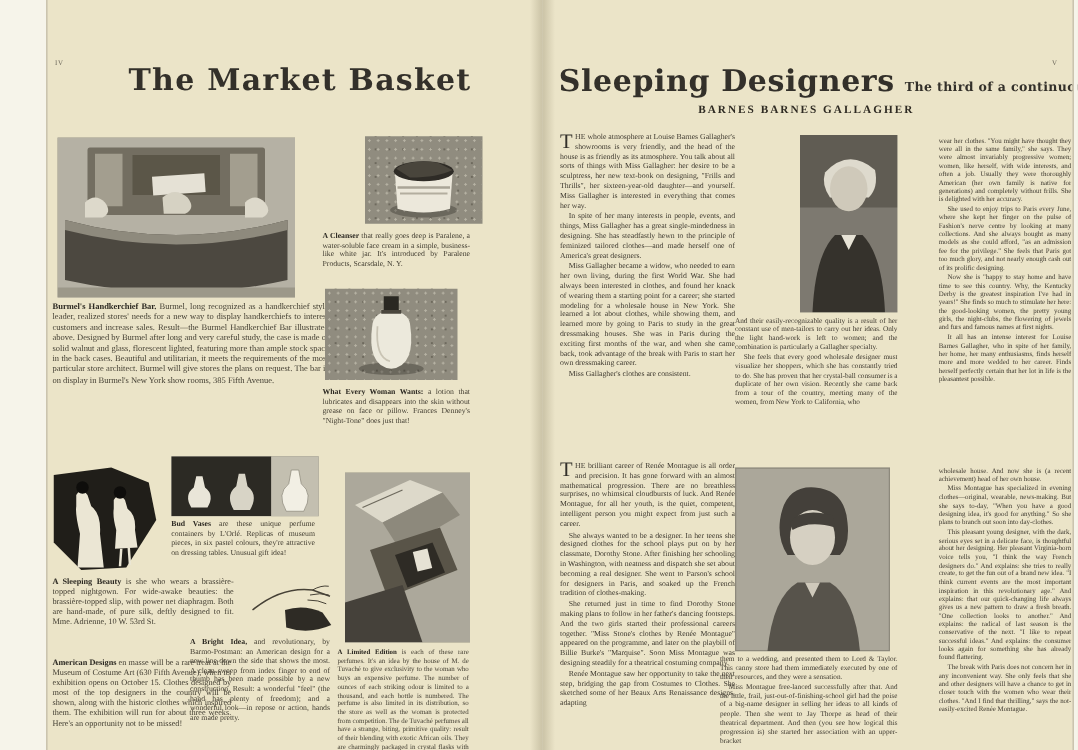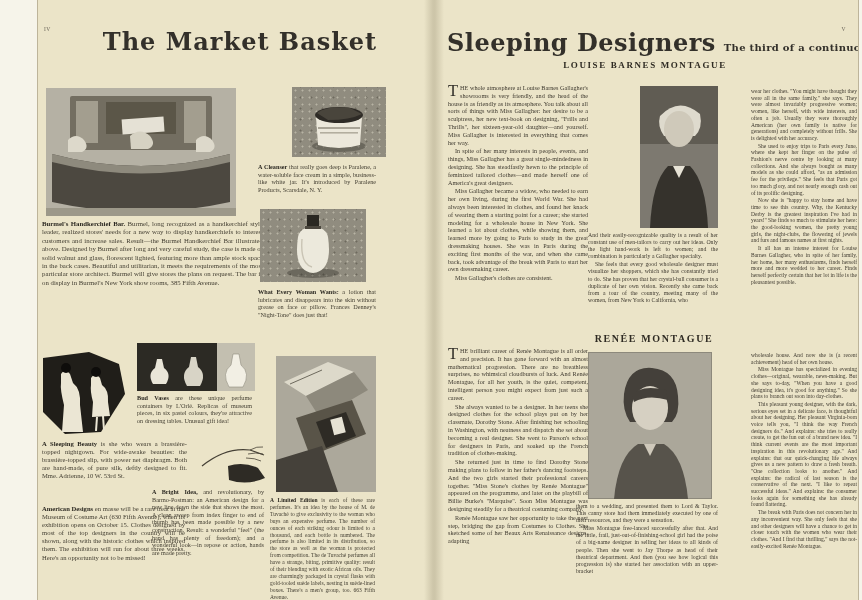--- a/index.html
+++ b/index.html
@@ -2,21 +2,21 @@
 <html><head>
 <meta charset="utf-8">
 <style>
   html,body{margin:0;padding:0;}
   body{
     width:862px;height:600px;position:relative;overflow:hidden;
     background:#f3f0e3;
     font-family:"Liberation Serif",serif;color:#3f3a30;
   }
   .page{position:absolute;top:0;height:600px;background:#ebe4c8;z-index:1;}
-  .blk{position:absolute;}
+  .blk{position:absolute;margin-top:22px;}
   .edge{position:absolute;top:0;height:600px;background:#f6f4ea;z-index:2;}
   #edge-left{left:0;width:37px;border-right:1px solid #bdb49a;}
   #edge-right{left:858px;width:4px;border-left:1px solid #bdb49a;}
   #gutter{position:absolute;top:0;left:424px;width:20px;height:600px;z-index:5;
     background:linear-gradient(90deg,rgba(110,100,70,0) 0%,rgba(100,90,60,.22) 45%,rgba(100,90,60,.22) 55%,rgba(110,100,70,0) 100%);}
   .folio{font-size:5.5px;color:#6b665a;letter-spacing:.5px;}
   .mb-title{font-family:"DejaVu Serif",serif;font-weight:bold;font-size:24px;
     letter-spacing:1px;color:#33302a;text-align:center;white-space:nowrap;}
   .ad-head{display:flex;align-items:baseline;white-space:nowrap;}
   .ad-title{font-family:"DejaVu Serif",serif;font-weight:bold;font-size:24px;letter-spacing:.5px;color:#33302a;}
@@ -169,21 +169,21 @@
 
 <div class="page" style="left:434px;width:424px;">
 
   <div class="blk folio" style="right:12px;top:26px;">V</div>
 
   <div class="blk ad-head" style="left:13px;top:28px;">
     <span class="ad-title">Sleeping Designers</span>
     <span class="ad-sub">The third of a continuous series</span>
   </div>
 
-  <div class="blk designer-heading" style="left:46px;top:60px;width:330px;">LOUISE BARNES MONTAGUE</div>
+  <div class="blk designer-heading" style="left:46px;top:60px;width:330px;">BARNES BARNES GALLAGHER</div>
 
   <div class="blk col c1" style="left:14px;top:84px;width:140px;height:262px;overflow:hidden;">
     <p class="dc">THE whole atmosphere at Louise Barnes Gallagher's showrooms is very friendly, and the head of the house is as friendly as its atmosphere. You talk about all sorts of things with Miss Gallagher: her desire to be a sculptress, her new text-book on designing, "Frills and Thrills", her sixteen-year-old daughter—and yourself. Miss Gallagher is interested in everything that comes her way.</p>
     <p class="indent">In spite of her many interests in people, events, and things, Miss Gallagher has a great single-mindedness in designing. She has steadfastly hewn to the principle of feminized tailored clothes—and made herself one of America's great designers.</p>
     <p class="indent">Miss Gallagher became a widow, who needed to earn her own living, during the first World War. She had always been interested in clothes, and found her knack of wearing them a starting point for a career; she started modeling for a wholesale house in New York. She learned a lot about clothes, while showing them, and learned more by going to Paris to study in the great dressmaking houses. She was in Paris during the exciting first months of the war, and when she came back, took advantage of the break with Paris to start her own dressmaking career.</p>
     <p class="indent">Miss Gallagher's clothes are consistent.</p>
   </div>
 
   <div class="blk photo" style="left:206px;top:86px;width:78px;height:142px;">
     <svg viewBox="0 0 78 142" preserveAspectRatio="none">
@@ -201,21 +201,20 @@
     <p class="indent">She feels that every good wholesale designer must visualize her shoppers, which she has constantly tried to do. She has proven that her crystal-ball consumer is a duplicate of her own vision. Recently she came back from a tour of the country, meeting many of the women, from New York to California, who</p>
   </div>
 
   <div class="blk col c3" style="left:317px;top:88px;width:106px;height:258px;overflow:hidden;">
     <p>wear her clothes. "You might have thought they were all in the same family," she says. They were almost invariably progressive women; women, like herself, with wide interests, and often a job. Usually they were thoroughly American (her own family is native for generations) and completely without frills. She is delighted with her accuracy.</p>
     <p class="indent">She used to enjoy trips to Paris every June, where she kept her finger on the pulse of Fashion's nerve centre by looking at many collections. And she always bought as many models as she could afford, "as an admission fee for the privilege." She feels that Paris got too much glory, and not nearly enough cash out of its prolific designing.</p>
     <p class="indent">Now she is "happy to stay home and have time to see this country. Why, the Kentucky Derby is the greatest inspiration I've had in years!" She finds so much to stimulate her here: the good-looking women, the pretty young girls, the night-clubs, the flowering of jewels and furs and famous names at first nights.</p>
     <p class="indent">It all has an intense interest for Louise Barnes Gallagher, who in spite of her family, her home, her many enthusiasms, finds herself more and more wedded to her career. Finds herself perfectly certain that her lot in life is the pleasantest possible.</p>
   </div>
 
-  <div class="blk designer-heading" style="left:120px;top:333px;width:200px;font-size:10px;">RENÉE MONTAGUE</div>
 
   <div class="blk col c1" style="left:14px;top:347px;width:140px;height:240px;overflow:hidden;">
     <p class="dc">THE brilliant career of Renée Montague is all order and precision. It has gone forward with an almost mathematical progression. There are no breathless surprises, no whimsical cloudbursts of luck. And Renée Montague, for all her youth, is the quiet, competent, intelligent person you might expect from just such a career.</p>
     <p class="indent">She always wanted to be a designer. In her teens she designed clothes for the school plays put on by her classmate, Dorothy Stone. After finishing her schooling in Washington, with neatness and dispatch she set about becoming a real designer. She went to Parson's school for designers in Paris, and soaked up the French tradition of clothes-making.</p>
     <p class="indent">She returned just in time to find Dorothy Stone making plans to follow in her father's dancing footsteps. And the two girls started their professional careers together. "Miss Stone's clothes by Renée Montague" appeared on the programme, and later on the playbill of Billie Burke's "Marquise". Soon Miss Montague was designing steadily for a theatrical costuming company.</p>
     <p class="indent">Renée Montague saw her opportunity to take the next step, bridging the gap from Costumes to Clothes. She sketched some of her Beaux Arts Renaissance designs, adapting</p>
   </div>
 
   <div class="blk photo" style="left:154px;top:352px;width:124px;height:147px;">
     <svg viewBox="0 0 124 147" preserveAspectRatio="none">

